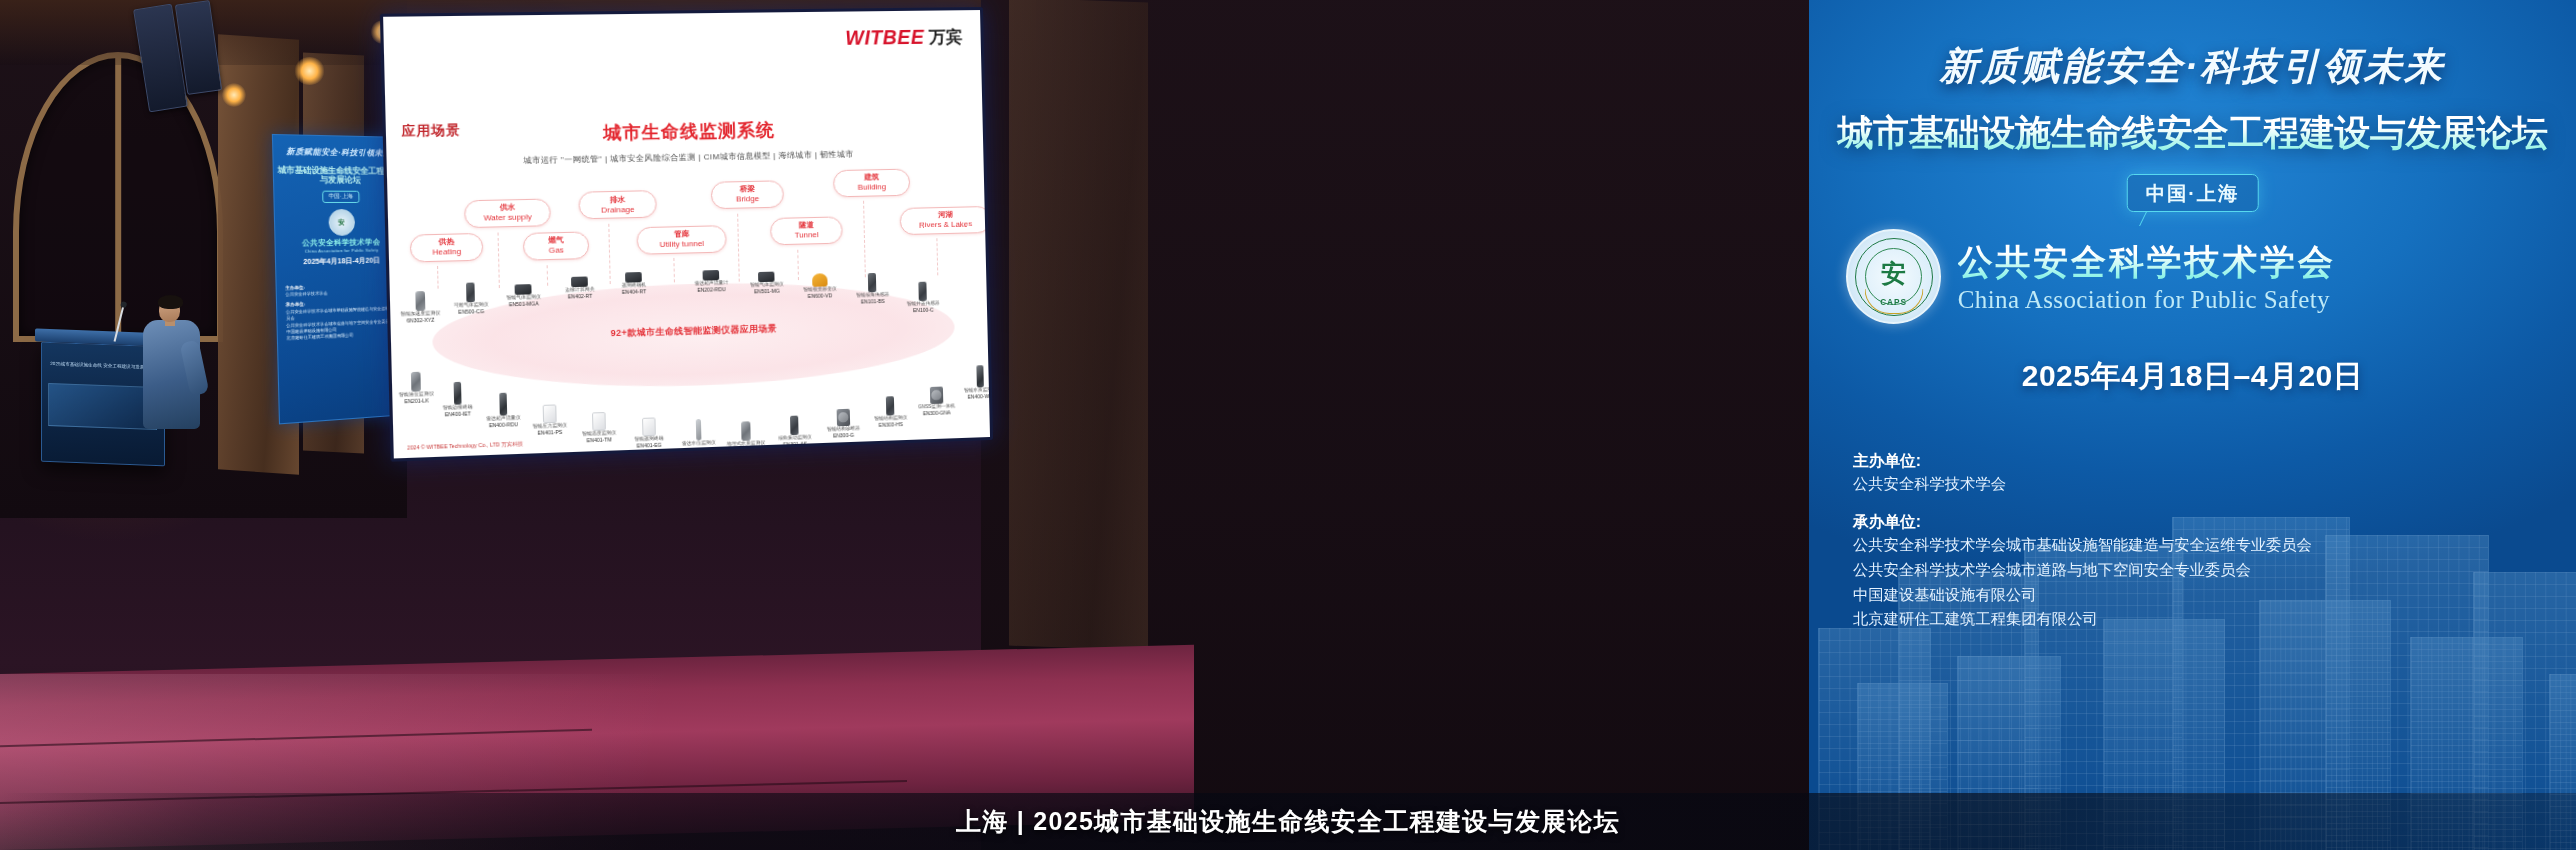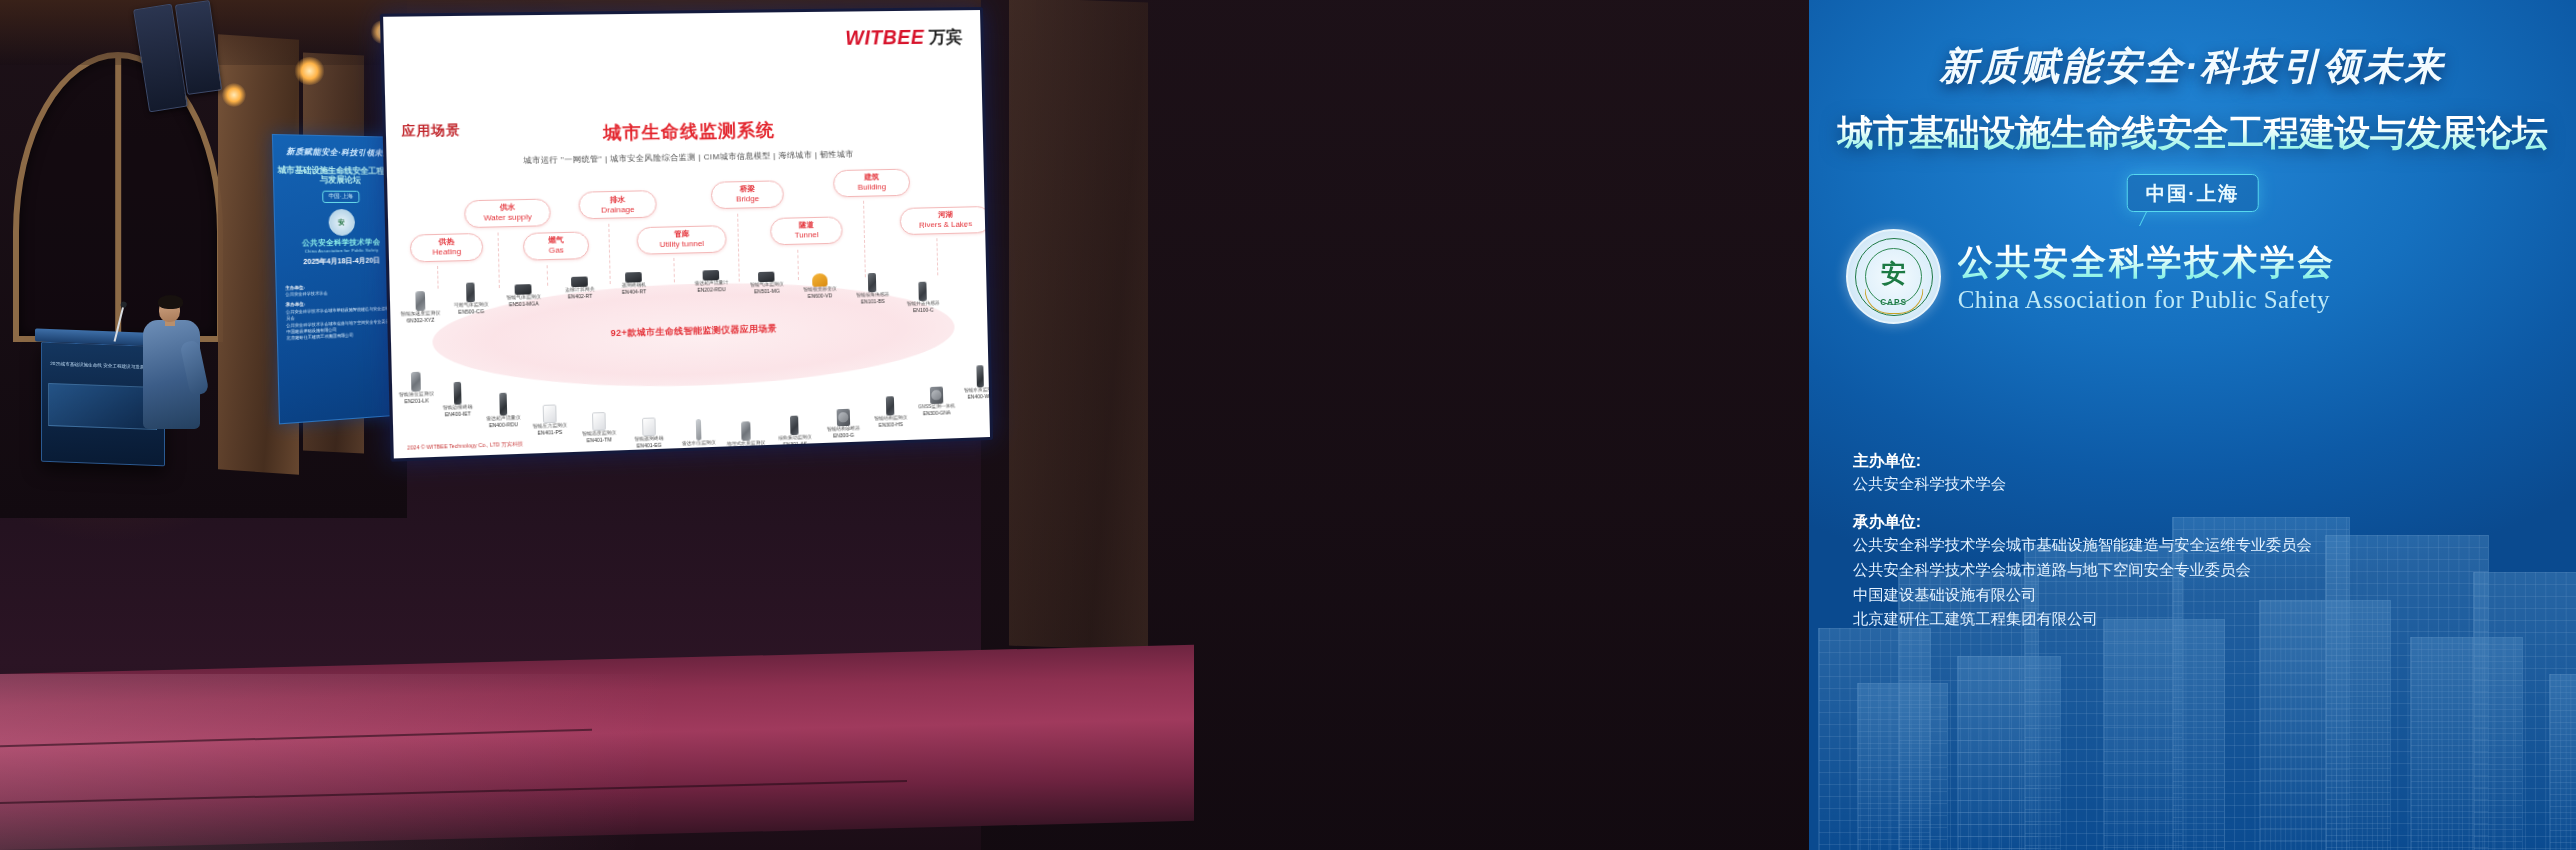--- a/index.html
+++ b/index.html
@@ -508,27 +508,31 @@
         <div class="glyph">安</div>
         <div class="caps">CAPS</div>
         <div class="wreath"></div>
       </div>
       <div class="assoc-txt">
         <span class="cn">公共安全科学技术学会</span>
         <span class="en">China Association for Public Safety</span>
       </div>
     </div>
 
+    <div class="bn-date">2025年4月18日–4月20日</div>
 
     <div class="bn-org">
       <div class="hd">主办单位:</div>
       <div class="ln">公共安全科学技术学会</div>
       <div class="hd">承办单位:</div>
       <div class="ln">公共安全科学技术学会城市基础设施智能建造与安全运维专业委员会</div>
       <div class="ln">公共安全科学技术学会城市道路与地下空间安全专业委员会</div>
       <div class="ln">中国建设基础设施有限公司</div>
       <div class="ln">北京建研住工建筑工程集团有限公司</div>
     </div>
   </div>
 
+  <div id="caption">
+    <span class="txt">上海 | 2025城市基础设施生命线安全工程建设与发展论坛</span>
+  </div>
 
 </div>
 
 
 </body></html>

